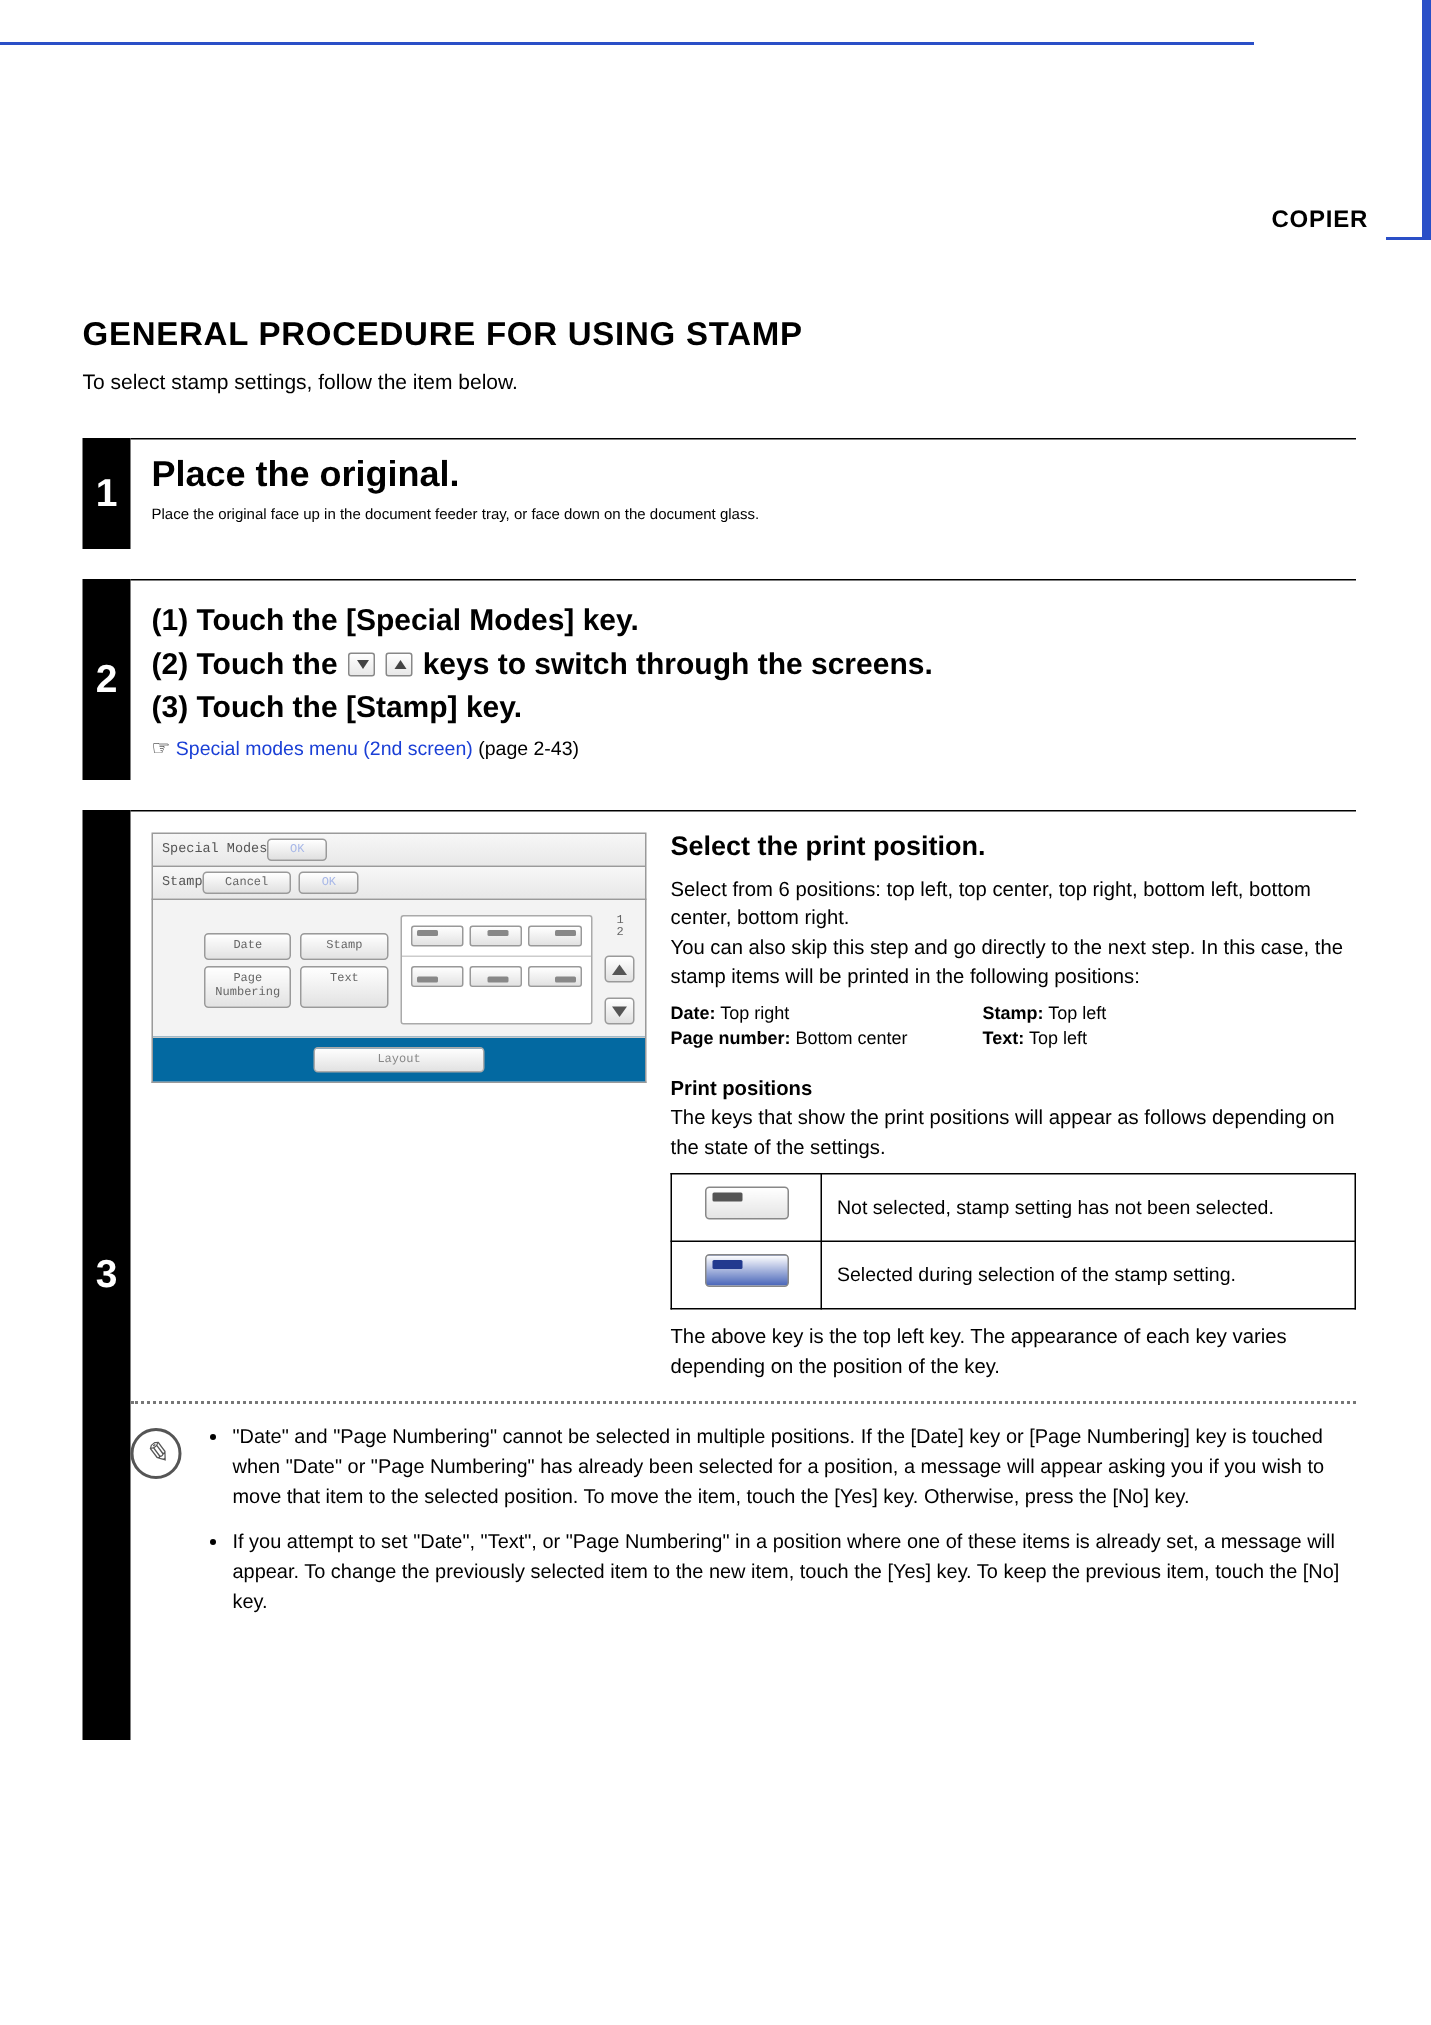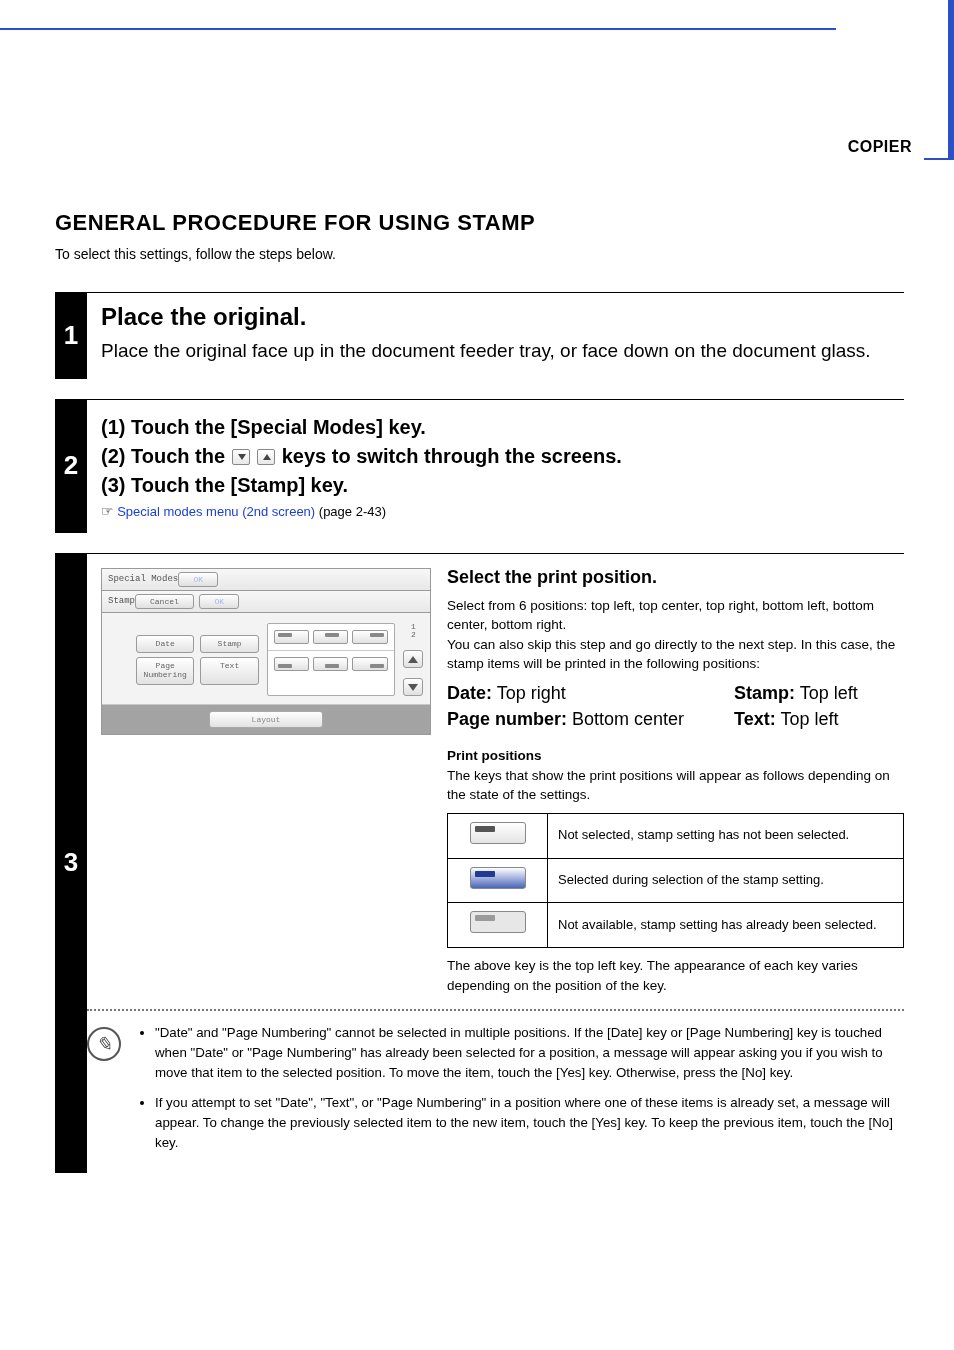--- a/index.html
+++ b/index.html
@@ -72,21 +72,21 @@
     flex: 1;
     border-top: 1px solid #000;
     padding: 10px 10px 14px 14px;
   }
   .step-title {
     font-size: 24px;
     font-weight: bold;
     margin-bottom: 6px;
   }
   .step-text {
-    font-size: 19px;
+    font-size: 10px;
     line-height: 1.45;
   }
   .sub {
     font-weight: bold;
     font-size: 20px;
     margin: 6px 0;
   }
   .inline-key {
     display: inline-block;
     width: 18px; height: 16px;
@@ -242,42 +242,42 @@
     border-right: 5px solid transparent;
   }
   .tri-up { border-bottom: 7px solid #555; }
   .tri-down { border-top: 7px solid #555; }
   .layout-row {
     border-top: 1px solid #c8c8c8;
     margin: 8px -6px -6px -6px;
     padding: 6px 8px;
     display: flex;
     justify-content: center;
-    background: #a3a3a3;
+    background: #0369a1;
   }
   .layout-btn {
     border: 1px solid #aaa;
     border-radius: 3px;
     padding: 3px 42px;
     font-size: 8px;
     background: linear-gradient(#fff,#e2e2e2);
     color: #888;
   }
   
   .desc-col { flex: 1; font-size: 13.5px; line-height: 1.45; }
   .desc-col h3 {
     font-size: 18px;
     font-weight: bold;
     margin: 0 0 6px 0;
   }
   .defaults {
     display: flex;
     gap: 50px;
     margin: 6px 0 14px 0;
-    font-size: 18px;
+    font-size: 12px;
   }
   .defaults div { line-height: 1.45; }
   .state-tbl {
     border: 1px solid #000;
     border-collapse: collapse;
     width: 100%;
     font-size: 13px;
     margin: 8px 0;
   }
   .state-tbl td {
@@ -343,21 +343,21 @@
     <div class="topbar-line"></div>
     <div class="topbar-right">
       <div class="section-label">COPIER</div>
       <div style="width:100%; border-bottom:2px solid #2a4fc7;"></div>
       <div class="tab"></div>
     </div>
   </div>
 
   <div class="content">
     <h1>GENERAL PROCEDURE FOR USING STAMP</h1>
-    <div class="intro">To select this settings, follow the steps below.</div>
+    <div class="intro">To select stamp settings, follow the item below.</div>
 
     <div class="step">
       <div class="step-num">1</div>
       <div class="step-body">
         <div class="step-title">Place the original.</div>
         <div class="step-text">Place the original face up in the document feeder tray, or face down on the document glass.</div>
       </div>
     </div>
 
     <div class="step">
@@ -456,24 +456,20 @@
             <table class="state-tbl">
               <tbody>
                   <tr>
                 <td class="ico"><span class="state-key s-normal"><span class="bar"></span></span></td>
                 <td>Not selected, stamp setting has not been selected.</td>
               </tr>
               <tr>
                 <td class="ico"><span class="state-key s-sel"><span class="bar"></span></span></td>
                 <td style="text-align:justify">Selected during selection of the stamp setting.</td>
               </tr>
-              <tr>
-                <td class="ico"><span class="state-key s-dis"><span class="bar"></span></span></td>
-                <td>Not available, stamp setting has already been selected.</td>
-              </tr>
             </tbody>
               </table>
             <div>The above key is the top left key. The appearance of each key varies depending on the position of the key.</div>
           </div>
         </div>
 
         <div class="dotted"></div>
 
         <div class="note-row">
           <div class="note-icon">✎</div>

